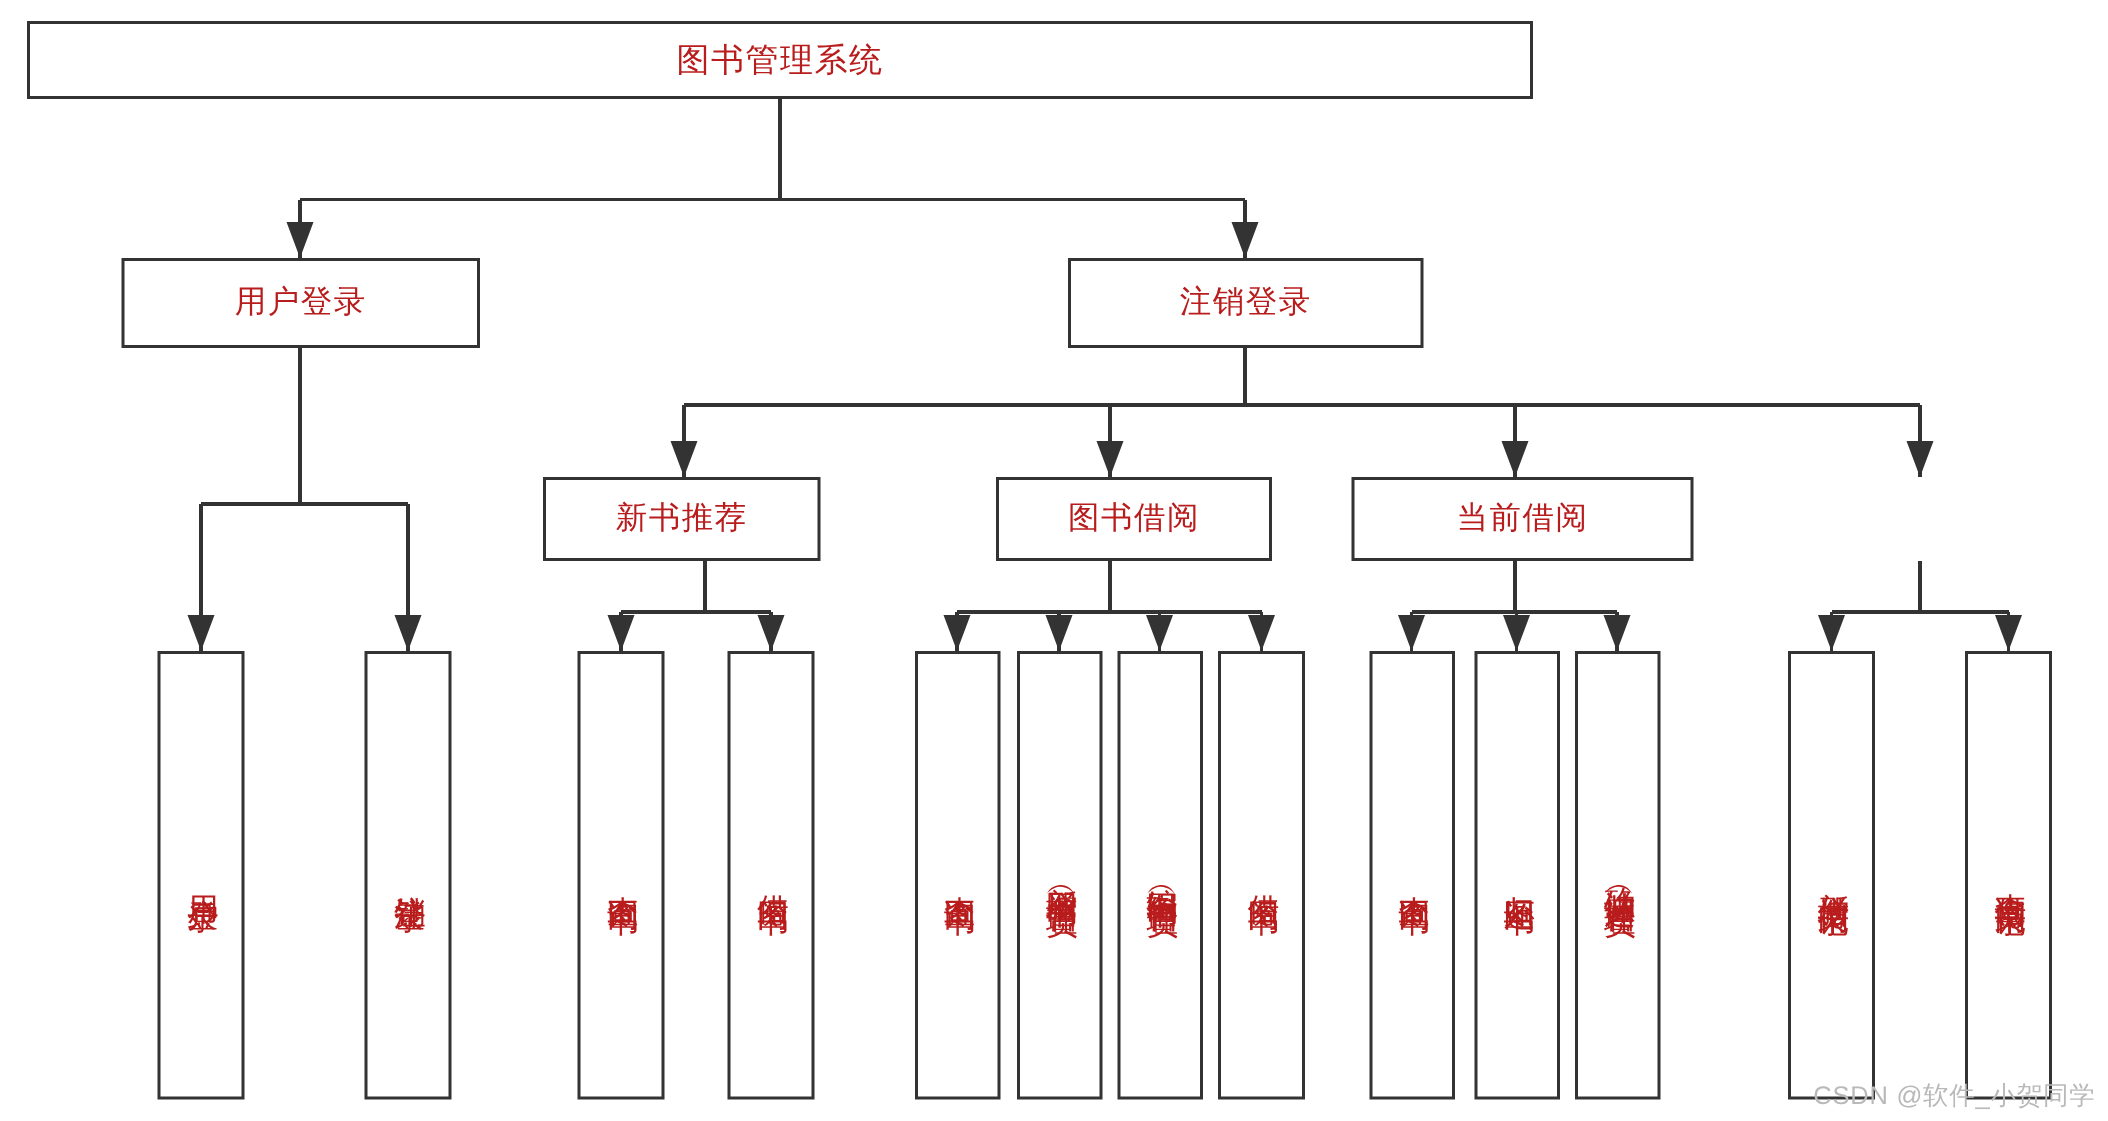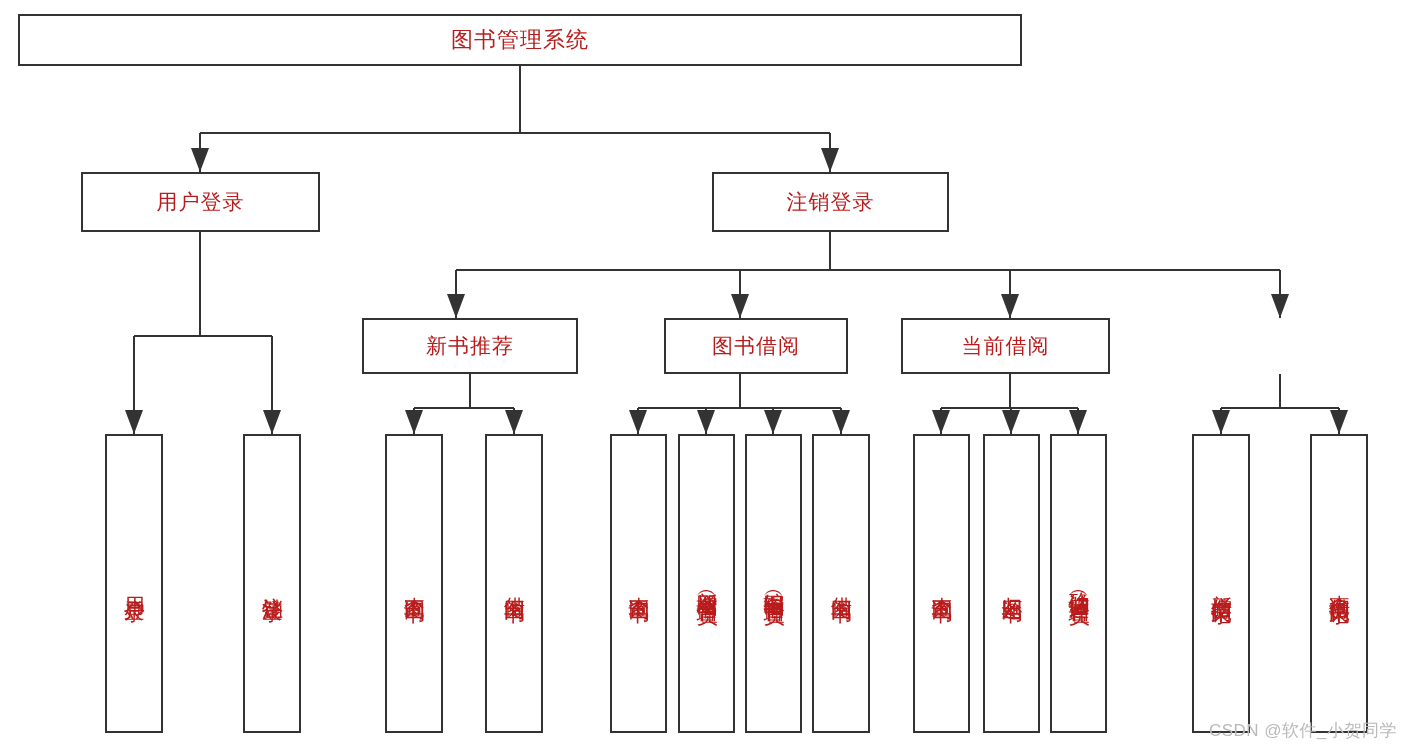--- a/index.html
+++ b/index.html
@@ -128,27 +128,27 @@
     <span>图书管理系统</span>
   </div>
 
   <div class="node horizontal" id="node-user-login" style="left: 81px; top: 172px; width: 239px; height: 60px;">
     <span>用户登录</span>
   </div>
   <div class="node horizontal" id="node-book-management" style="left: 712px; top: 172px; width: 237px; height: 60px;">
     <span>注销登录</span>
   </div>
 
-  <div class="node horizontal" id="node-new-book-recommend" style="left: 362px; top: 318px; width: 216px; height: 56px;">
+  <div class="node horizontal" id="node-new-book-recommend" style="left: 362px; top: 318px; width: 185px; height: 56px;">
     <span>新书推荐</span>
   </div>
   <div class="node horizontal" id="node-book-borrow" style="left: 664px; top: 318px; width: 184px; height: 56px;">
     <span>图书借阅</span>
   </div>
-  <div class="node horizontal" id="node-current-borrow" style="left: 901px; top: 318px; width: 209px; height: 56px;">
+  <div class="node horizontal" id="node-current-borrow" style="left: 901px; top: 318px; width: 228px; height: 56px;">
     <span>当前借阅</span>
   </div>
 
   <div class="node vertical" id="leaf-0" style="left: 105px; top: 434px; width: 58px; height: 299px;">
     <span>用户登录</span>
   </div>
   <div class="node vertical" id="leaf-1" style="left: 243px; top: 434px; width: 58px; height: 299px;">
     <span>注销登录</span>
   </div>
   <div class="node vertical" id="leaf-2" style="left: 385px; top: 434px; width: 58px; height: 299px;">

